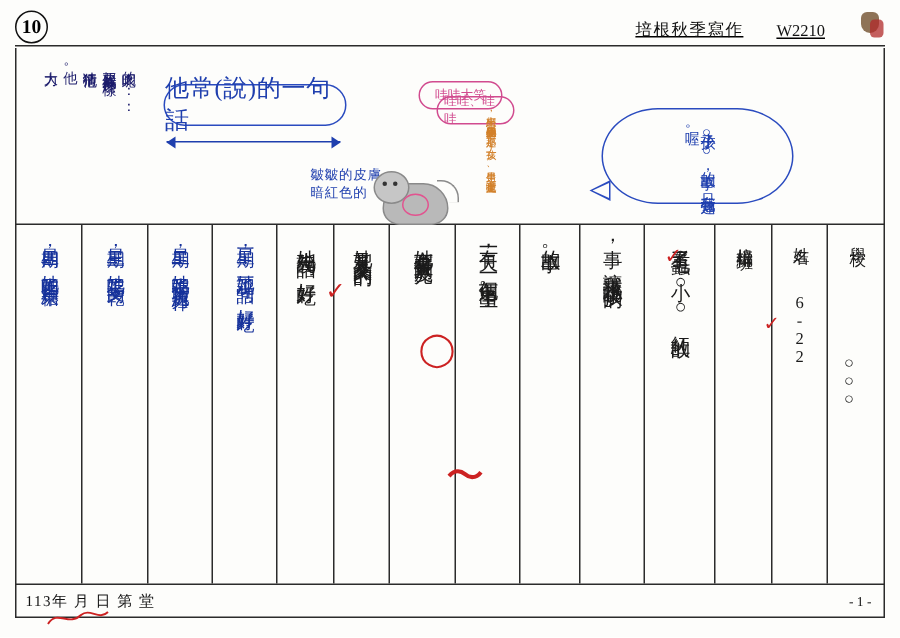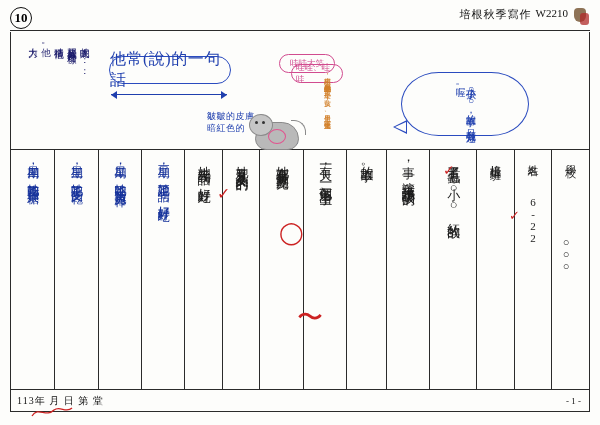--- a/index.html
+++ b/index.html
@@ -45,21 +45,23 @@
     font-size: 10px;
     color: #111;
     margin-left: 6px;
     margin-bottom: 3px;
     font-family: "Liberation Serif", serif;
   }
   .hdr-right {
     margin-left: auto;
     margin-bottom: 3px;
     display: flex;
-    gap: 4px;
+    align-items: flex-end;
+    gap: 22px;
+    text-decoration: underline;
   }
   .hdr-title {
     font-size: 11px;
     color: #111;
     letter-spacing: 1px;
   }
   .hdr-code {
     font-size: 11px;
     color: #111;
     font-family: "Liberation Serif", serif;

